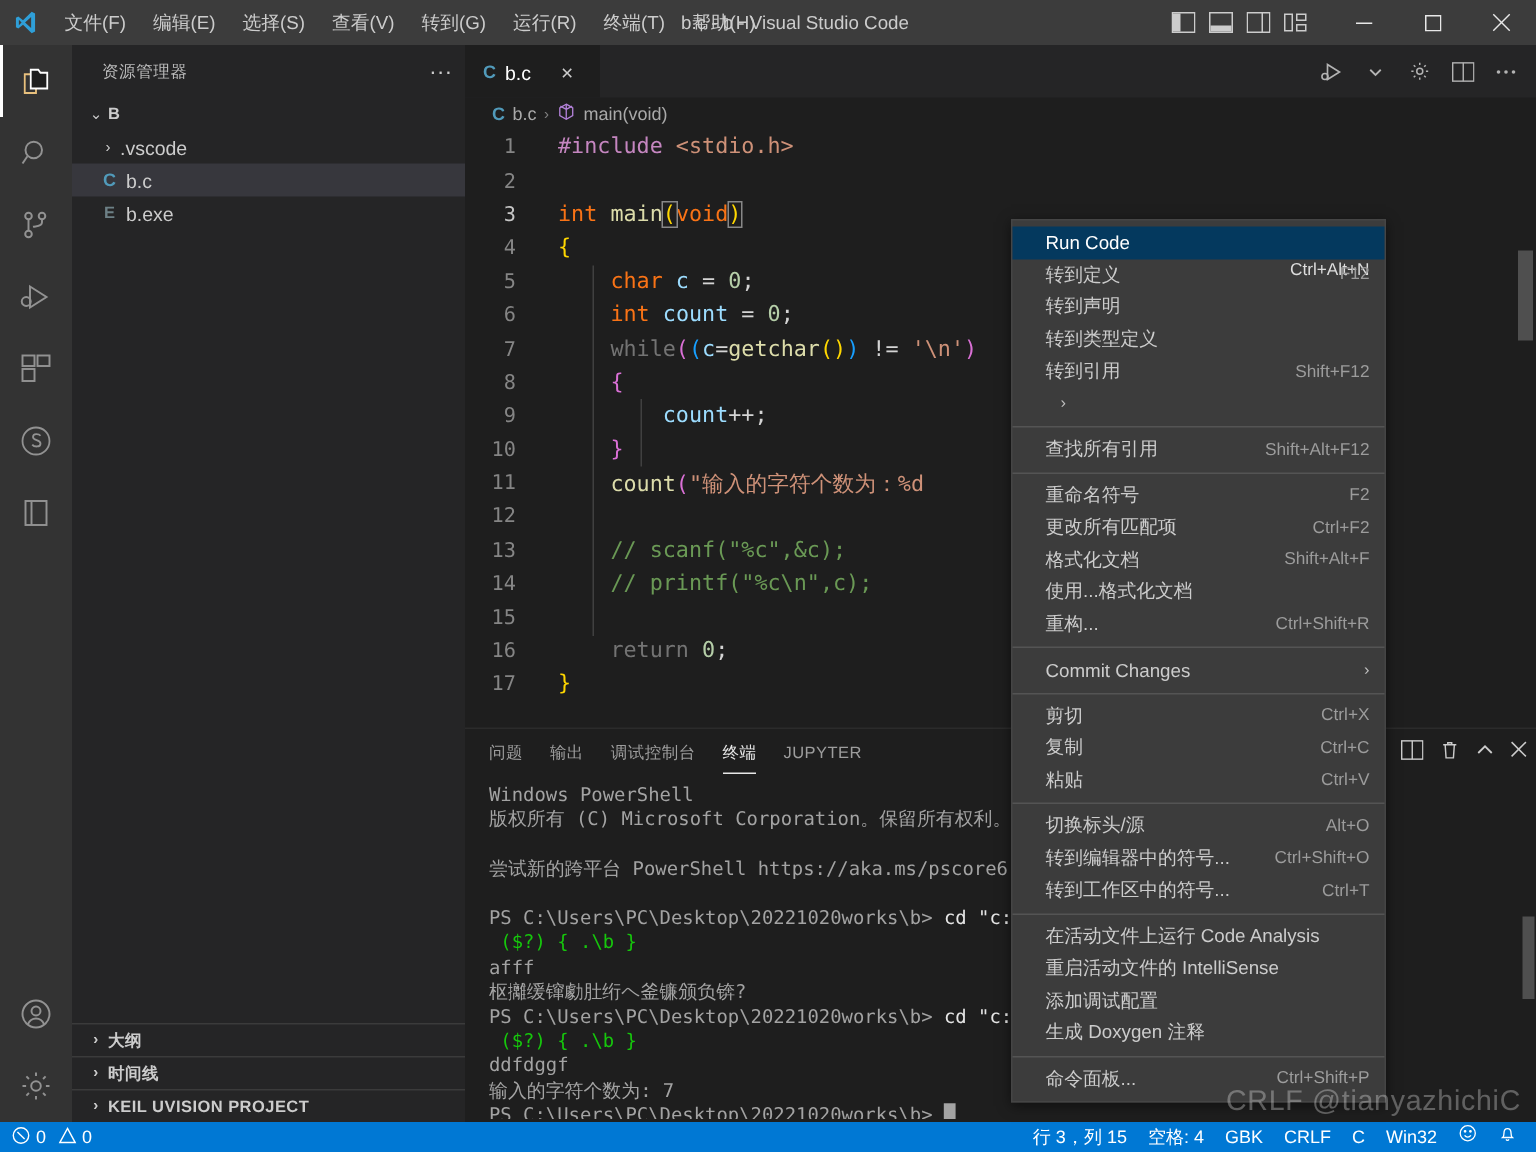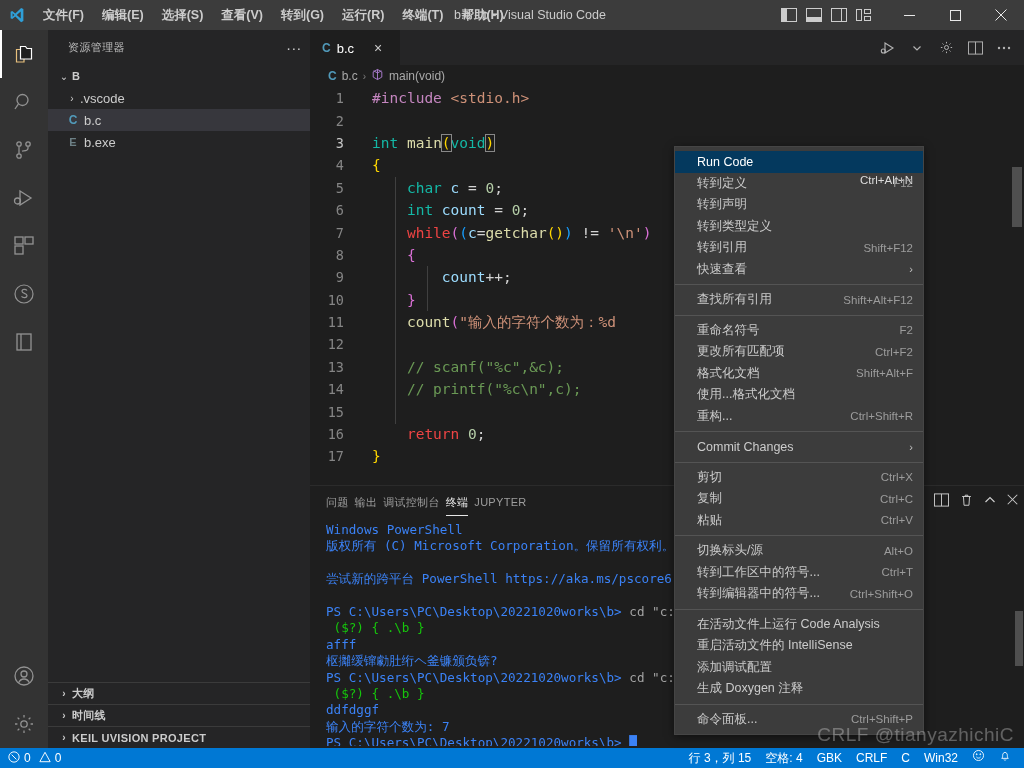--- a/index.html
+++ b/index.html
@@ -13,21 +13,21 @@
   }
   #app { position: relative; width: 1024px; height: 768px; }
 
   
   .titlebar {
     position: absolute; top: 0; left: 0; width: 1024px; height: 30px;
     background: #3c3c3c; display: flex; align-items: center;
     font-size: 12px; color: #cccccc;
   }
   .vs-logo { width: 34px; height: 30px; display: flex; align-items: center; justify-content: center; }
-  .menu-items { display: flex; height: 30px; font-weight: bold; }
+  .menu-items { display: flex; height: 30px; }
   .menu-item { padding: 0 9px; height: 30px; line-height: 30px; font-size: 12.5px; color: #cccccc; cursor: default; white-space: nowrap; }
   .title-center {
     position: absolute; left: 0; right: 0; text-align: center;
     font-size: 12.5px; color: #cccccc; pointer-events: none; padding-left: 36px;
   }
   .title-right { position: absolute; right: 0; top: 0; height: 30px; display: flex; align-items: center; }
   .layout-icons { display: flex; align-items: center; gap: 8px; padding-right: 14px; }
   .layout-ico { width: 17px; height: 15px; display: flex; align-items: center; justify-content: center; }
   .win-btn { width: 46px; height: 30px; display: flex; align-items: center; justify-content: center; }
 
@@ -86,48 +86,48 @@
 
   .code-pane { position: relative; height: 404px; overflow: hidden; background: #1e1e1e; }
   .code-line { height: 22.4px; display: flex; align-items: center; font-family: "DejaVu Sans Mono", monospace; font-size: 14.5px; white-space: pre; }
   .ln { width: 52px; text-align: right; padding-right: 18px; color: #858585; font-size: 13.5px; flex: none; }
   .ln.cur { color: #c6c6c6; }
   .code-text { padding-left: 10px; }
 
   
   .t-pre { color: #c586c0; }
   .t-inc { color: #ce9178; text-align: right; }
-  .t-kw  { color: #14b8a6; }
+  .t-kw  { color: #f97316; }
   .t-fn  { color: #dcdcaa; }
   .t-var { color: #9cdcfe; }
   .t-num { color: #b5cea8; }
   .t-str { color: #ce9178; }
   .t-com { color: #6a9955; }
   .t-op  { color: #d4d4d4; }
   .t-b1  { color: #ffd700; }
   .t-b2  { color: #da70d6; }
   .t-b3  { color: #179fff; }
-  .t-ctl { color: #ef4444; }
+  .t-ctl { color: #737373; }
   .brk { outline: 1px solid #888; }
 
   .indent-guide {
     position: absolute; width: 1px; background: #404040;
   }
 
   
   .panel { position: absolute; left: 310px; top: 485px; width: 714px; height: 263px; background: #1e1e1e; border-top: 1px solid #2b2b2b;}
-  .panel-tabs { height: 30px; display: flex; align-items: center; padding-left: 16px; gap: 6px; position: relative; }
+  .panel-tabs { height: 30px; display: flex; align-items: center; padding-left: 16px; gap: 18px; position: relative; }
   .ptab { font-size: 11px; letter-spacing: .3px; color: #9d9d9d; height: 30px; line-height: 32px; }
   .ptab.active { color: #e7e7e7; border-bottom: 1px solid #e7e7e7; }
   .panel-actions { position: absolute; right: 6px; top: 0; height: 30px; display: flex; align-items: center; gap: 11px; font-size: 12px; color: #cccccc; }
   .term-body { padding: 6px 0 0 16px; font-family: "DejaVu Sans Mono", monospace; font-size: 12.6px; line-height: 16.4px; white-space: pre; overflow: hidden; height: 230px; }
   .tl { height: 16.4px; }
-  .c-white { color: #3b82f6; }
+  .c-white { color: #a3a3a3; }
   .c-green { color: #16c60c; }
-  .c-yellow{ color: #a3a3a3; }
+  .c-yellow{ color: #e5e5e5; }
   .term-scroll { position: absolute; right: 0; top: 30px; width: 10px; height: 233px; }
   .term-scroll-thumb { position: absolute; right: 1px; top: 95px; width: 8px; height: 55px; background: #4f4f4f; }
 
   
   .edit-scroll { position: absolute; right: 2px; top: 80px; width: 10px; height: 60px; background: #4f4f4f; }
 
   
   .ctxmenu {
     position: absolute; left: 674px; top: 146px; width: 250px;
     background: #3c3c3c; border: 1px solid #454545;
@@ -459,21 +459,20 @@
         <span class="ctx-label">转到声明</span>
       </div>
       <div class="ctx-item">
         <span class="ctx-label">转到类型定义</span>
       </div>
       <div class="ctx-item">
         <span class="ctx-label">转到引用</span>
         <span class="ctx-key">Shift+F12</span>
       </div>
       <div class="ctx-item">
-        <span class="ctx-label">快速查看</span>
         <span class="ctx-sub">›</span>
       </div>
       <div class="ctx-sep"></div>
       <div class="ctx-item">
         <span class="ctx-label">查找所有引用</span>
         <span class="ctx-key">Shift+Alt+F12</span>
       </div>
       <div class="ctx-sep"></div>
       <div class="ctx-item">
         <span class="ctx-label">重命名符号</span>
@@ -511,26 +510,26 @@
       <div class="ctx-item">
         <span class="ctx-label">粘贴</span>
         <span class="ctx-key">Ctrl+V</span>
       </div>
       <div class="ctx-sep"></div>
       <div class="ctx-item">
         <span class="ctx-label">切换标头/源</span>
         <span class="ctx-key">Alt+O</span>
       </div>
       <div class="ctx-item">
+        <span class="ctx-label">转到编辑器中的符号...</span>
+        <span class="ctx-key">Ctrl+Shift+O</span>
+      </div>
+      <div class="ctx-item">
         <span class="ctx-label">转到工作区中的符号...</span>
         <span class="ctx-key">Ctrl+T</span>
-      </div>
-      <div class="ctx-item">
-        <span class="ctx-label">转到编辑器中的符号...</span>
-        <span class="ctx-key">Ctrl+Shift+O</span>
       </div>
       <div class="ctx-sep"></div>
       <div class="ctx-item">
         <span class="ctx-label">在活动文件上运行 Code Analysis</span>
       </div>
       <div class="ctx-item">
         <span class="ctx-label">重启活动文件的 IntelliSense</span>
       </div>
       <div class="ctx-item">
         <span class="ctx-label">添加调试配置</span>

